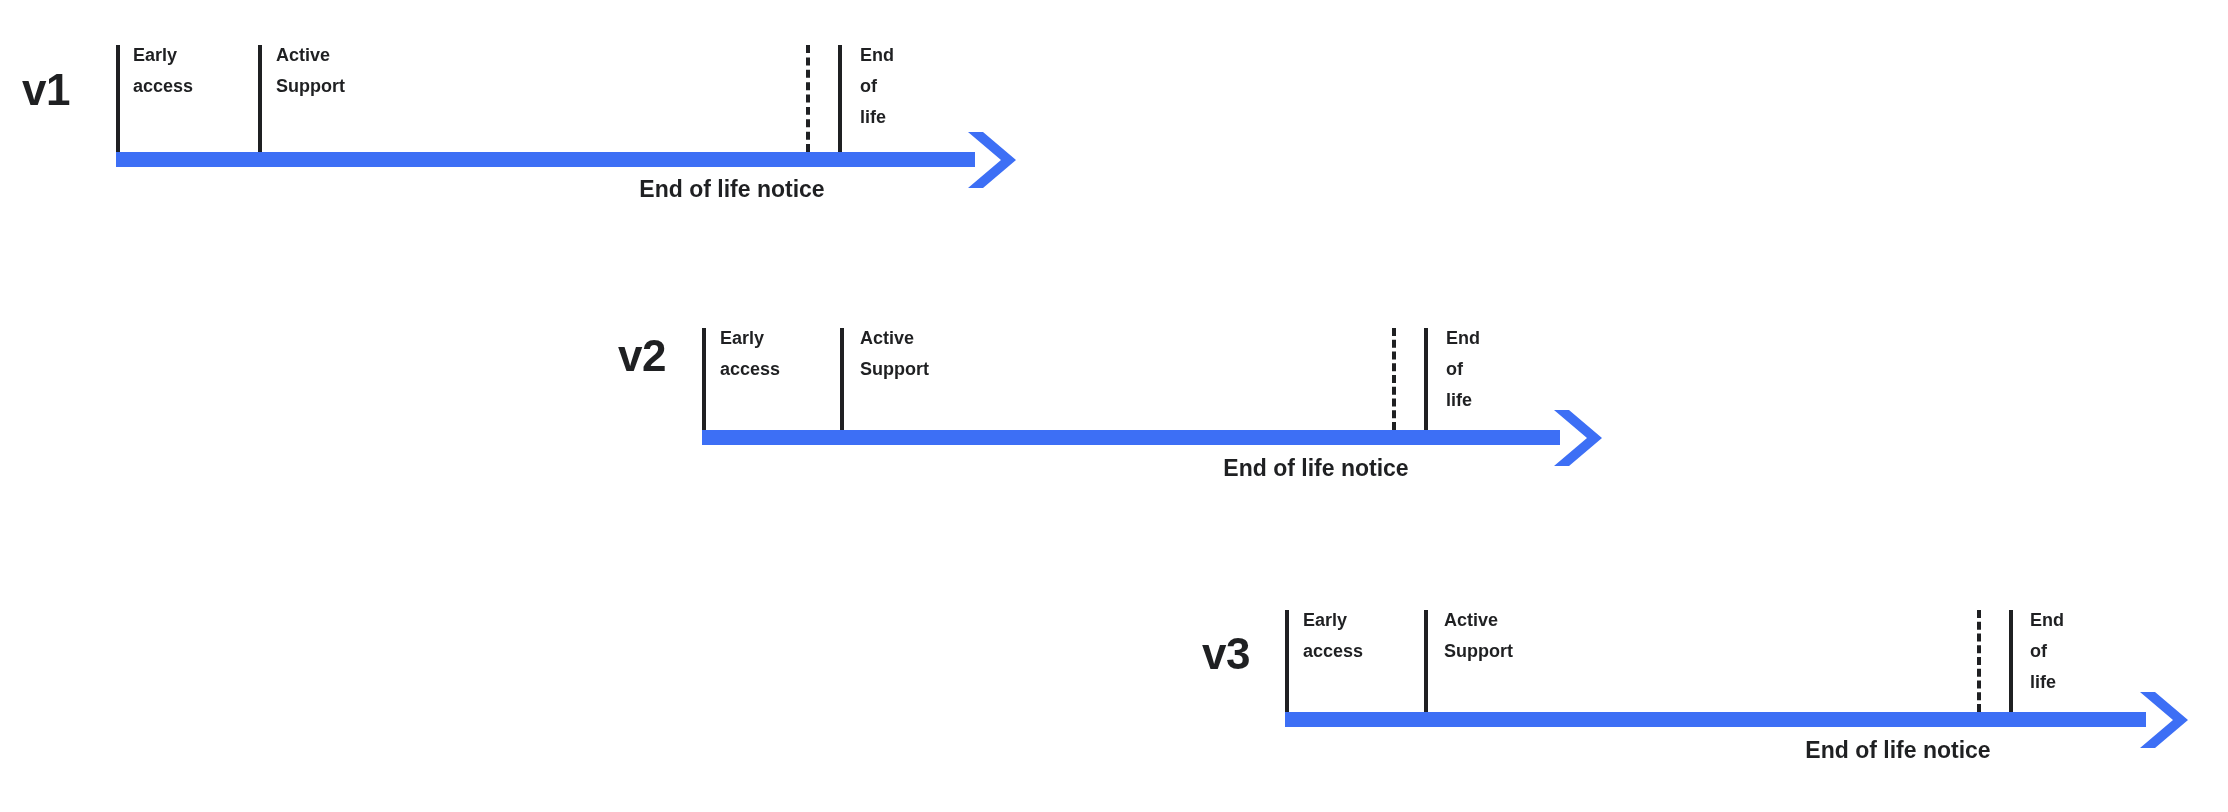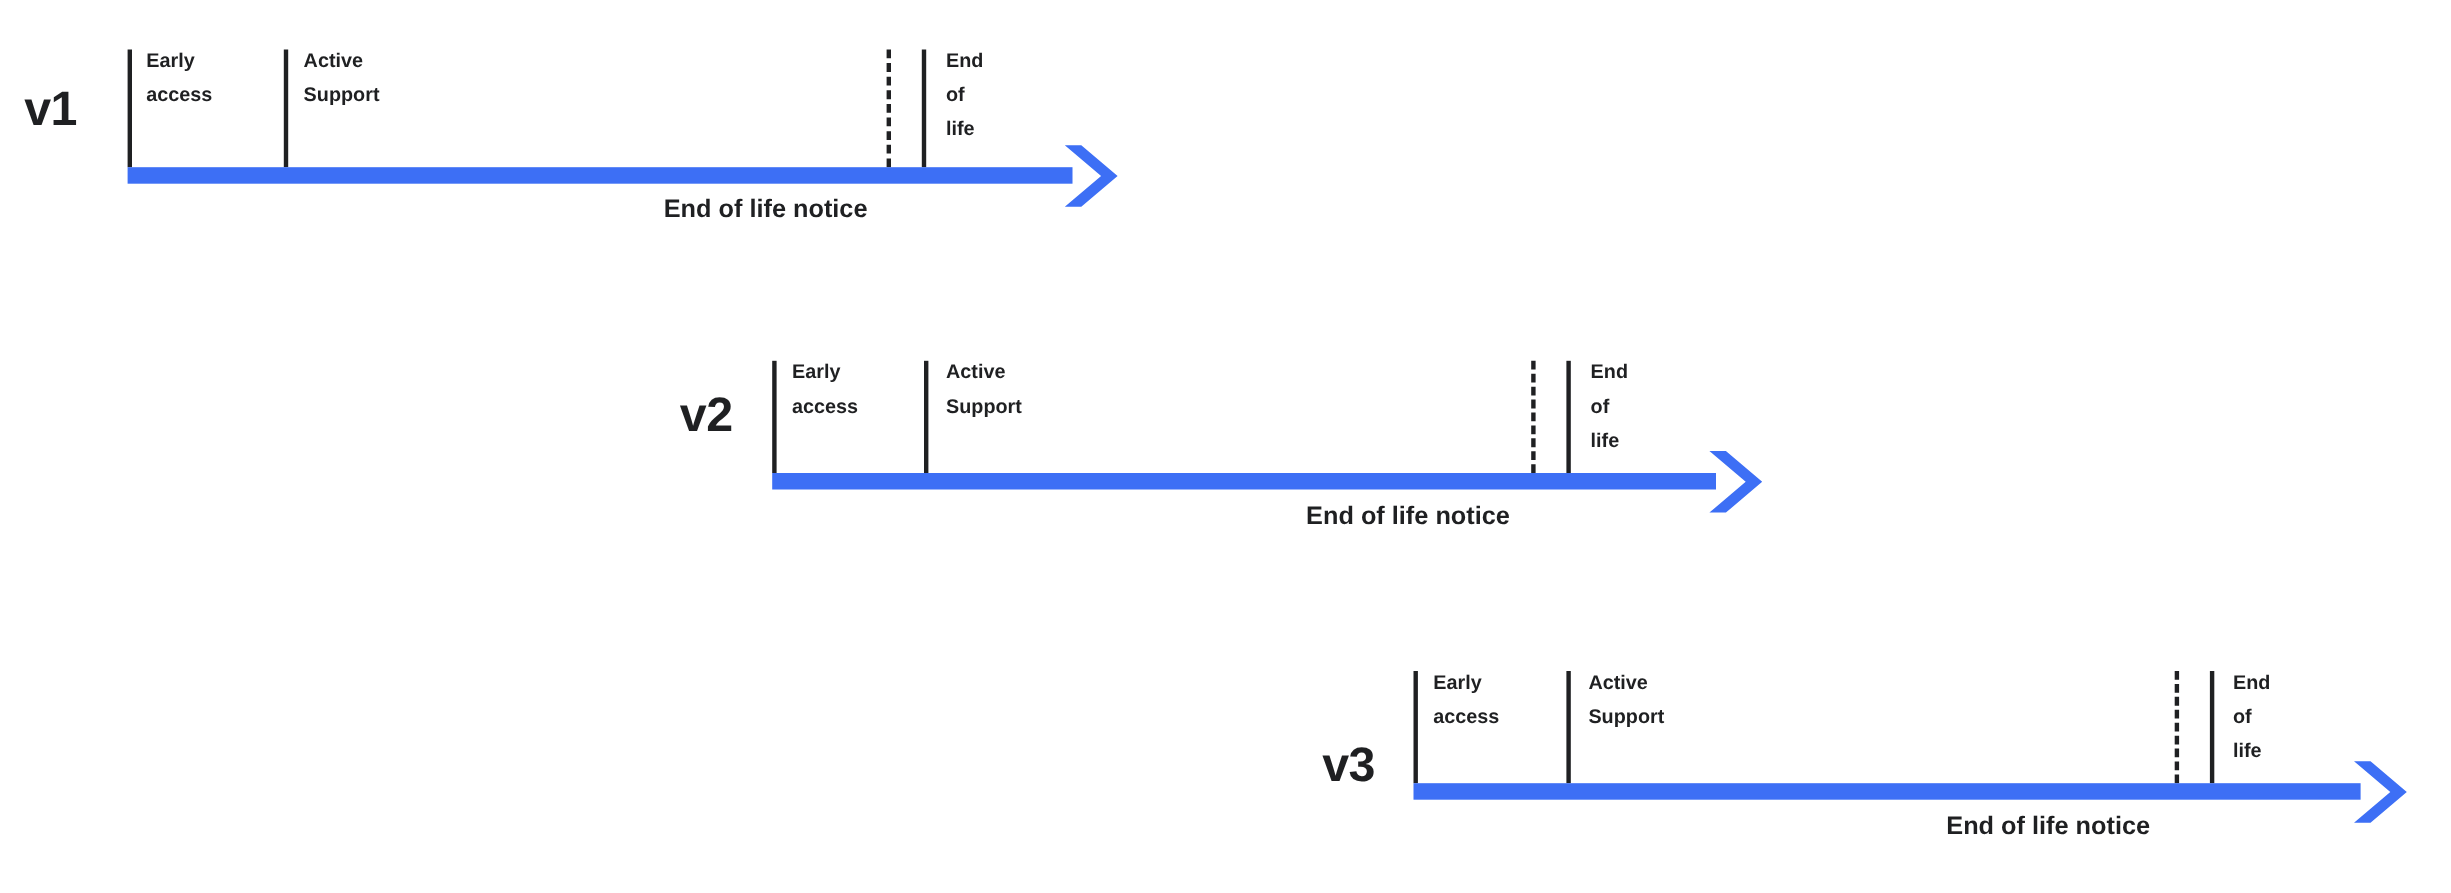--- a/index.html
+++ b/index.html
@@ -74,61 +74,62 @@
 
   
   .notice-label {
     position: absolute;
     font-size: 23px;
     font-weight: 700;
     line-height: 1;
     color: #1f2022;
     white-space: nowrap;
     text-align: center;
+    margin-left: 36px;
   }
 </style>
 </head>
 <body>
 
 <div id="canvas" style="background: rgb(255, 255, 255);">
 
 <div class="version-row">
-      <div class="version-label" style="left: 22px; top: 78px;">v1</div>
+      <div class="version-label" style="left: 22px; top: 68px;">v1</div>
       <div class="divider" style="left: 116px; top: 45px; height: 107px; background: rgb(31, 32, 34);"></div>
       <div class="divider" style="left: 258px; top: 45px; height: 107px; background: rgb(31, 32, 34);"></div>
       <div class="divider dashed" style="left: 806px; top: 45px; height: 107px; border-left-color: rgb(31, 32, 34);"></div>
       <div class="divider" style="left: 838px; top: 45px; height: 107px; background: rgb(31, 32, 34);"></div>
       <div class="phase-label" style="left: 133px; top: 40px; color: rgb(31, 32, 34);">Early
 access</div>
       <div class="phase-label" style="left: 276px; top: 40px; color: rgb(31, 32, 34);">Active Support</div>
       <div class="phase-label" style="left: 860px; top: 40px; color: rgb(31, 32, 34);">End of life</div>
       <div class="timeline-bar" style="left: 116px; top: 152px; width: 859px; height: 15px; background: rgb(61, 111, 245);"></div>
       <svg class="arrow-head" width="52" height="60" viewBox="0 0 52 60" style="left: 966px; top: 129.5px;">
         <polygon points="2,2 17,2 50,30 17,58 2,58 35,30" fill="#3D6FF5"></polygon>
       </svg>
       <div class="notice-label" style="top: 178px; left: 603.359px; width: auto; overflow: visible;">End of life notice</div>
     </div>
     <div class="version-row">
-      <div class="version-label" style="left: 618px; top: 356px;">v2</div>
+      <div class="version-label" style="left: 618px; top: 334px;">v2</div>
       <div class="divider" style="left: 702px; top: 328px; height: 102px; background: rgb(31, 32, 34);"></div>
       <div class="divider" style="left: 840px; top: 328px; height: 102px; background: rgb(31, 32, 34);"></div>
       <div class="divider dashed" style="left: 1392px; top: 328px; height: 102px; border-left-color: rgb(31, 32, 34);"></div>
       <div class="divider" style="left: 1424px; top: 328px; height: 102px; background: rgb(31, 32, 34);"></div>
       <div class="phase-label" style="left: 720px; top: 323px; color: rgb(31, 32, 34);">Early
 access</div>
       <div class="phase-label" style="left: 860px; top: 323px; color: rgb(31, 32, 34);">Active Support</div>
       <div class="phase-label" style="left: 1446px; top: 323px; color: rgb(31, 32, 34);">End of life</div>
       <div class="timeline-bar" style="left: 702px; top: 430px; width: 858px; height: 15px; background: rgb(61, 111, 245);"></div>
       <svg class="arrow-head" width="52" height="60" viewBox="0 0 52 60" style="left: 1552px; top: 407.5px;">
         <polygon points="2,2 17,2 50,30 17,58 2,58 35,30" fill="#3D6FF5"></polygon>
       </svg>
       <div class="notice-label" style="top: 457px; left: 1187.36px; width: auto; overflow: visible;">End of life notice</div>
     </div>
     <div class="version-row">
-      <div class="version-label" style="left: 1202px; top: 632px; margin-top: 42px;">v3</div>
+      <div class="version-label" style="left: 1202px; top: 632px;">v3</div>
       <div class="divider" style="left: 1285px; top: 610px; height: 102px; background: rgb(31, 32, 34);"></div>
       <div class="divider" style="left: 1424px; top: 610px; height: 102px; background: rgb(31, 32, 34);"></div>
       <div class="divider dashed" style="left: 1977px; top: 610px; height: 102px; border-left-color: rgb(31, 32, 34);"></div>
       <div class="divider" style="left: 2009px; top: 610px; height: 102px; background: rgb(31, 32, 34);"></div>
       <div class="phase-label" style="left: 1303px; top: 605px; color: rgb(31, 32, 34);">Early
 access</div>
       <div class="phase-label" style="left: 1444px; top: 605px; color: rgb(31, 32, 34);">Active Support</div>
       <div class="phase-label" style="left: 2030px; top: 605px; color: rgb(31, 32, 34);">End of life</div>
       <div class="timeline-bar" style="left: 1285px; top: 712px; width: 861px; height: 15px; background: rgb(61, 111, 245);"></div>
       <svg class="arrow-head" width="52" height="60" viewBox="0 0 52 60" style="left: 2138px; top: 689.5px;">

